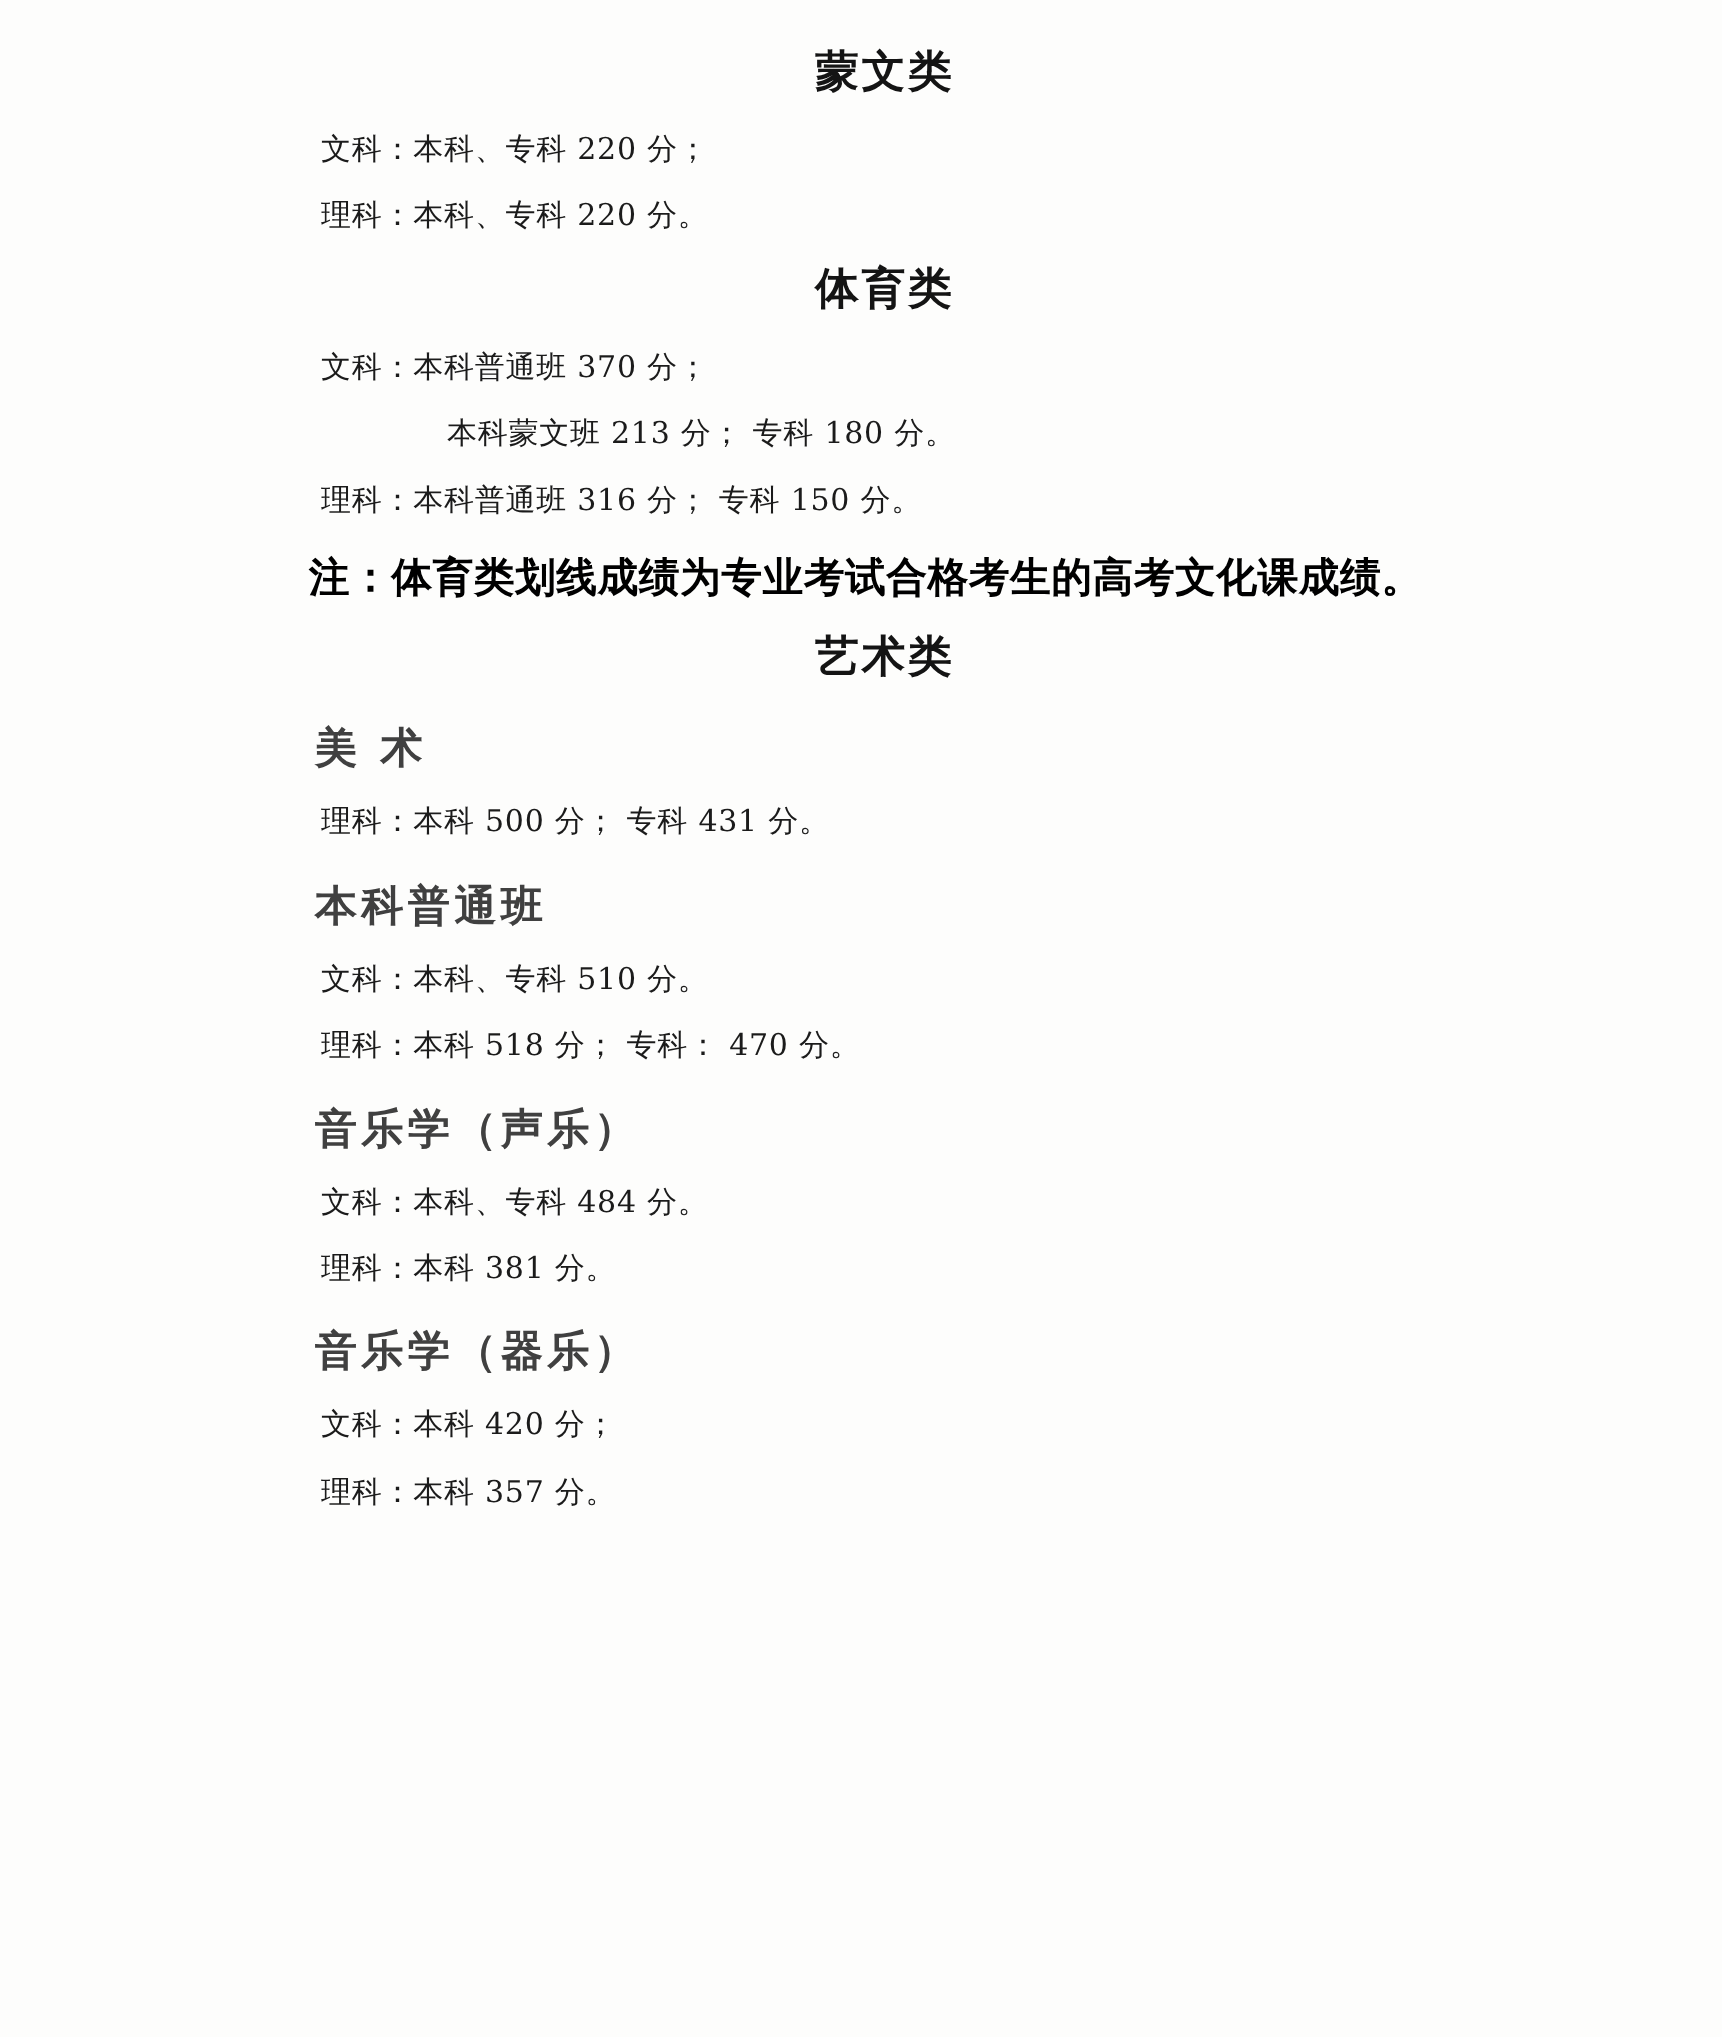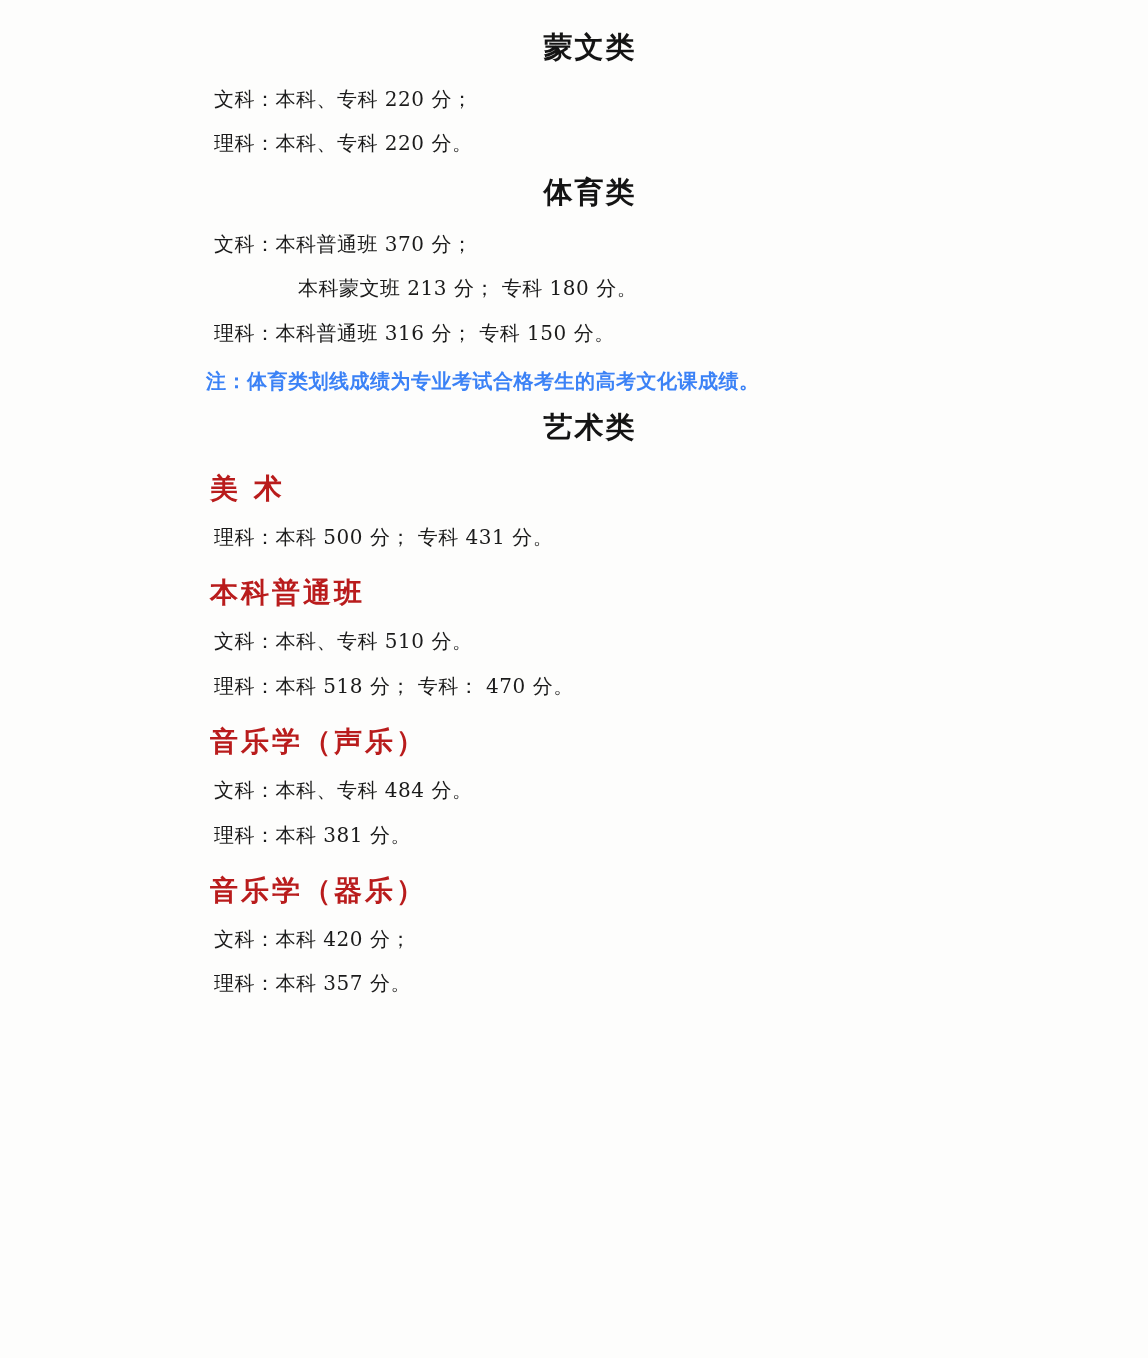--- a/index.html
+++ b/index.html
@@ -33,39 +33,39 @@
     letter-spacing: 2px;
     margin: 10px 0 16px 0;
     color: #141414;
     font-family: "DejaVu Serif", "Liberation Serif", serif;
   }
   .sub-title {
     font-size: 28px;
     font-weight: bold;
     letter-spacing: 3px;
     margin: 22px 0 10px 108px;
-    color: #b91c1c;
+    color: #404040;
   }
   .line {
     font-size: 20px;
     line-height: 1.52;
     margin: 14px 0 14px 112px;
     color: #1b1b1b;
     letter-spacing: 0.5px;
     white-space: pre;
   }
   .line.indented {
     margin-left: 196px;
   }
   .note {
-    font-size: 20px;
+    font-size: 27px;
     font-weight: bold;
     line-height: 1.5;
     margin: 18px 0 12px 104px;
-    color: #3b82f6;
+    color: #000000;
     letter-spacing: 0.5px;
   }
 </style>
 </head>
 <body>
 
 <div class="page">
   <div class="doc-body">
 
     <div class="section-title">蒙文类</div>

